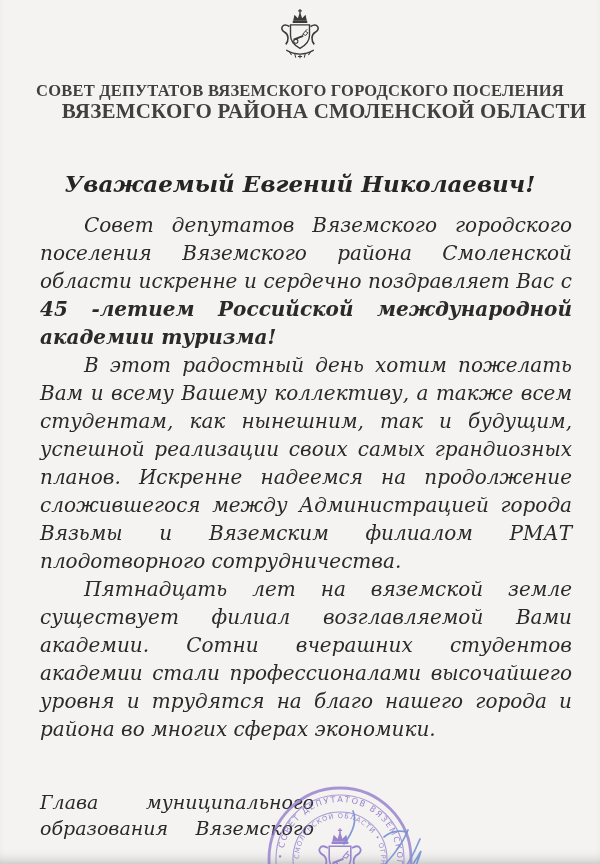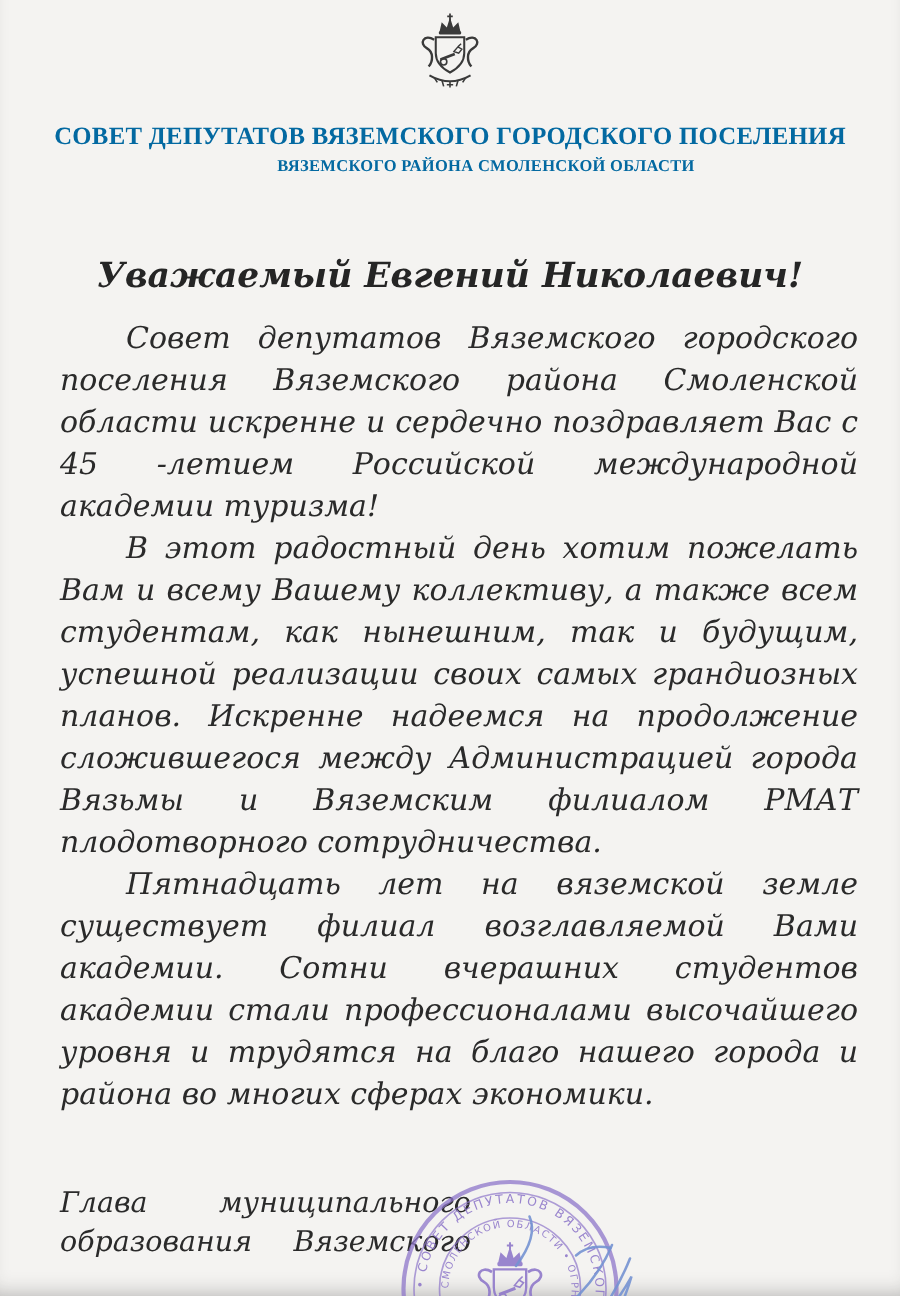--- a/index.html
+++ b/index.html
@@ -19,44 +19,44 @@
     margin:8px auto 0 auto;
     width:62px;height:58px;
     color:#3a3a3a;
   }
   
   .org-title{
     margin-top:14px;
     text-align:center;
     font-family:"Liberation Serif",serif;
     font-weight:bold;
-    color:#0369a1;
+    color:#404040;
   }
   .org-title .l1{font-size:16.5px;letter-spacing:.2px;line-height:21px;white-space:nowrap;}
-  .org-title .l2{font-size:11px;letter-spacing:.2px;line-height:21px;white-space:nowrap;margin-left:48px;}
+  .org-title .l2{font-size:21px;letter-spacing:.2px;line-height:21px;white-space:nowrap;margin-left:48px;}
   
   .salutation{
     margin-top:48px;
     text-align:center;
     font-style:italic;
     font-weight:bold;
     font-size:23px;
     color:#252525;
   }
   
   .letter-body{
     margin:14px 28px 0 40px;
     font-style:italic;
     font-size:20px;
     line-height:28px;
     text-align:justify;
     color:#2a2a2a;
   }
   .letter-body p{margin:0;text-indent:44px;}
-  .letter-body .bold{font-weight:normal;}
+  .letter-body .bold{font-weight:bold;}
   
   .sign-area{position:relative;height:168px;margin-top:36px;}
   .sig-title{
     position:absolute;left:40px;top:10px;width:274px;
     font-style:italic;font-size:19px;line-height:26px;
     color:#2a2a2a;
   }
   .sig-title .jline{text-align:justify;text-align-last:justify;}
   .seal-wrap{position:absolute;left:264px;top:2px;width:250px;height:160px;}
   .seal-svg{width:250px;height:160px;display:block;}

